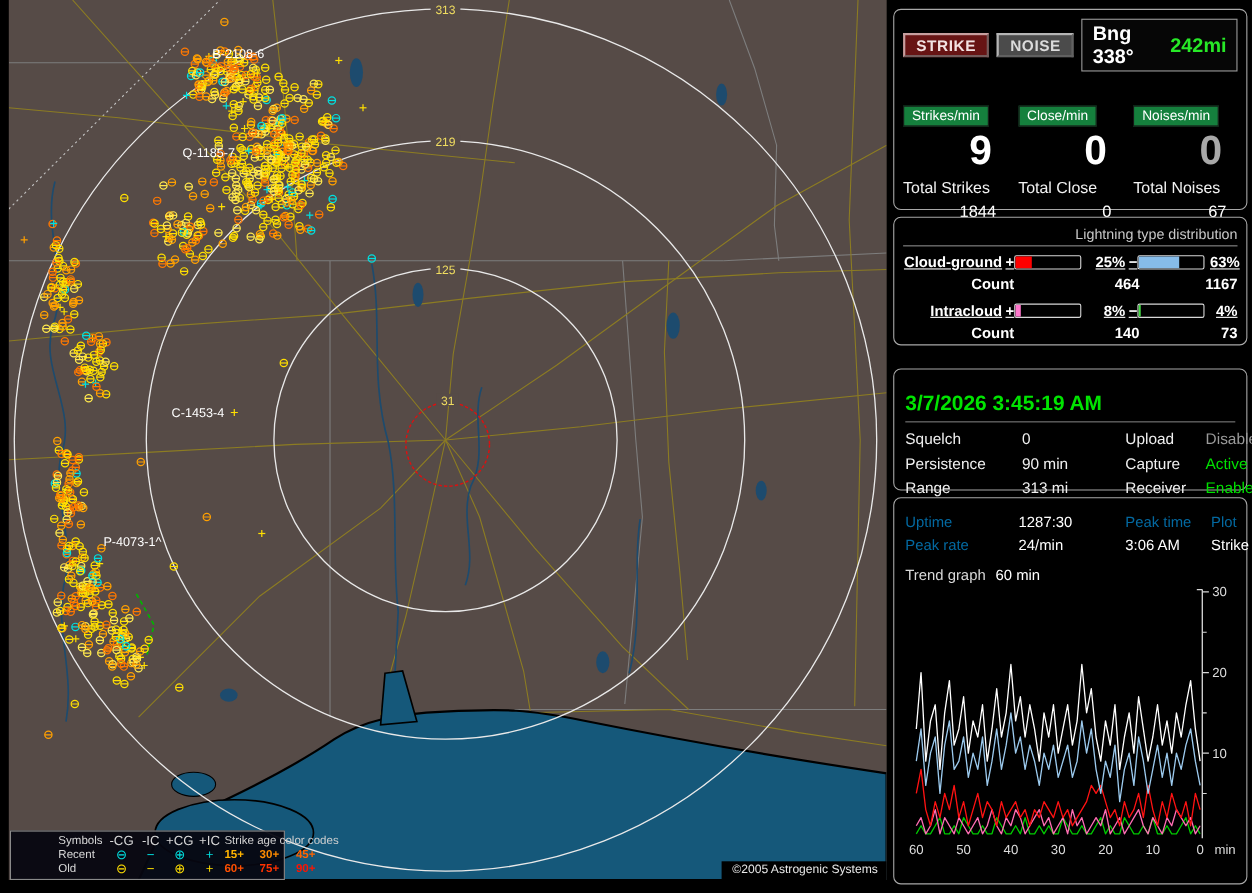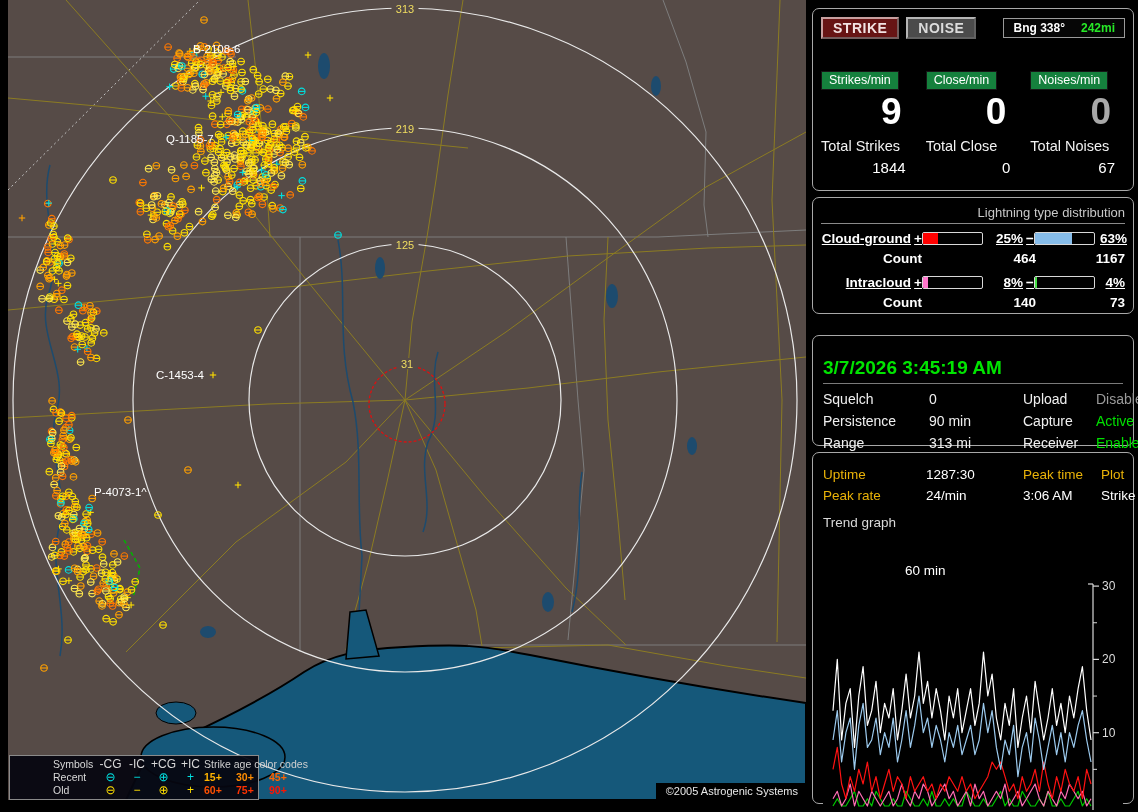--- a/index.html
+++ b/index.html
@@ -24,22 +24,22 @@
          border-radius:7px;box-sizing:border-box;color:#fff;}
   #p1{top:8px;height:183px;padding:8px 8px;}
   #p2{top:197px;height:117px;padding:7px 8px;text-align:right;}
   #p3{top:335px;height:111px;padding:6px 10px;}
   #p4{top:452px;height:352px;padding:8px 10px 2px;}
   .hdr-row{display:flex;align-items:center;gap:7px;}
   .strike-btn{background:#671414;color:#f2e2e2;border:2px outset #c79f9f;font-weight:bold;
               font-size:14px;padding:1px 10px;font-family:inherit;letter-spacing:.5px;cursor:pointer;}
   .noise-btn{background:#4b4b4b;color:#dcdcdc;border:2px outset #b5b5b5;font-weight:bold;
              font-size:14px;padding:1px 10px;font-family:inherit;letter-spacing:.5px;cursor:pointer;}
-  .bng-box{margin-left:auto;border:1px solid #9a9a9a;background:#060606;display:flex;gap:16px;
-           padding:2px 9px;font-weight:bold;font-size:12px;align-items:center;}
+  .bng-box{margin-left:auto;border:1px solid #9a9a9a;background:#060606;display:flex;gap:32px;
+           padding:2px 9px;font-weight:bold;font-size:18px;align-items:center;}
   .bng-range{color:#27e827;}
   .stats-row{display:grid;grid-template-columns:1fr 1fr 1fr;column-gap:10px;margin-top:31px;}
   .stat-col .pill{display:inline-block;background:#15803d;color:#fff;border:1px solid #161616;
                   font-size:12.5px;padding:1px 7px 2px;white-space:nowrap;text-align:right;}
   .rate{font-size:37px;font-weight:bold;text-align:right;padding-right:14px;line-height:1.02;margin-top:3px;}
   .tlabel{font-size:14.5px;color:#f2f2f2;margin-top:7px;white-space:nowrap;}
   .tval{font-size:15px;text-align:right;padding-right:10px;margin-top:5px;}
   
   .dist-title{color:#c8c8c8;font-size:13px;border-bottom:1px solid #8a8a8a;padding-bottom:3px;margin-bottom:7px;}
   .dist-grid{display:grid;grid-template-columns:90px 11px 61px 40px 11px 61px 30px;align-items:center;
@@ -48,23 +48,23 @@
   .bar{height:11px;border:1px solid #d8d8d8;background:#000;border-radius:2px;overflow:hidden;}
   .bar i{display:block;height:100%;}
   .count-grid{display:grid;grid-template-columns:101px 114px auto;font-weight:bold;font-size:13.5px;
               margin:5px 0 9px;}
   
   .datetime{color:#00e400;font-weight:bold;font-size:19px;border-bottom:1px solid #7a7a7a;
             padding:1px 0 4px;margin-bottom:7px;white-space:nowrap;margin-top:14px;}
   .srow{display:grid;grid-template-columns:106px 94px 73px auto;font-size:14px;margin:6px 0;color:#f0f0f0;}
   
   .xrow{display:grid;grid-template-columns:103px 97px 78px auto;font-size:13.5px;margin:6px 0;}
-  .xrow .lab{color:#eab308;} .xrow .val{color:#fff;}
+  .xrow .lab{color:#0369a1;} .xrow .val{color:#fff;}
   .trend-row{font-size:13.5px;color:#d9d9d9;margin:12px 0 0;display:flex;gap:9px;}
-  .trend-row .val{color:#fff;margin-top:48px;}
+  .trend-row .val{color:#fff;}
   #trend-chart{display:block;margin-top:2px;}
 </style>
 </head>
 <body>
 
 <div class="map-wrap">
   <svg width="798" height="800" viewBox="0 0 798 800">
     <rect x="0" y="0" width="798" height="800" fill="#564b47"></rect>
 
     <g stroke="#7d7d7d" stroke-width="1" fill="none">

